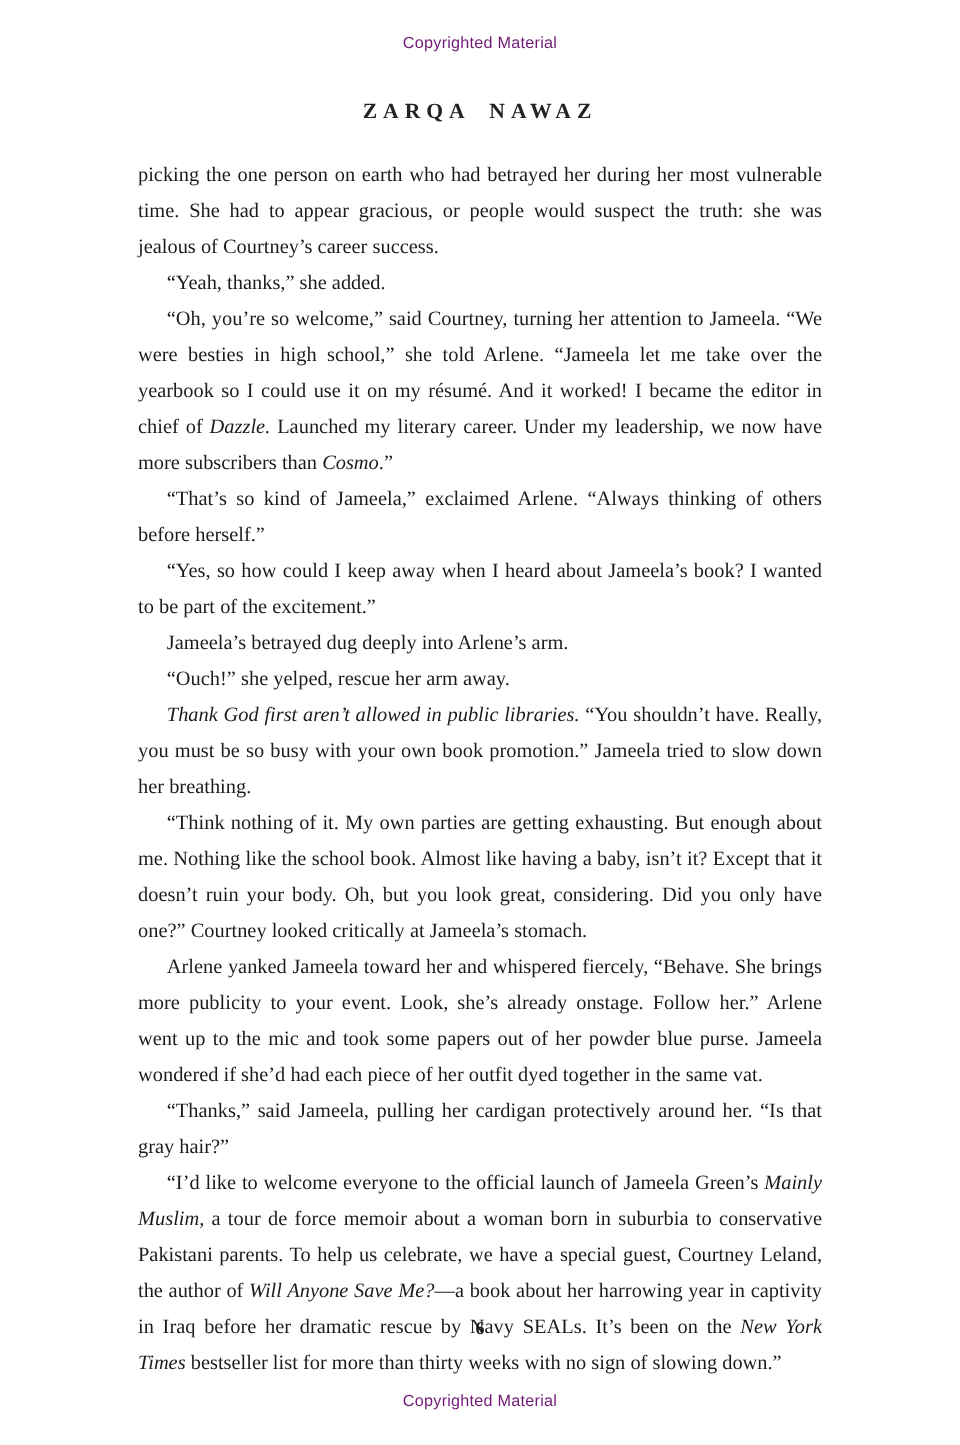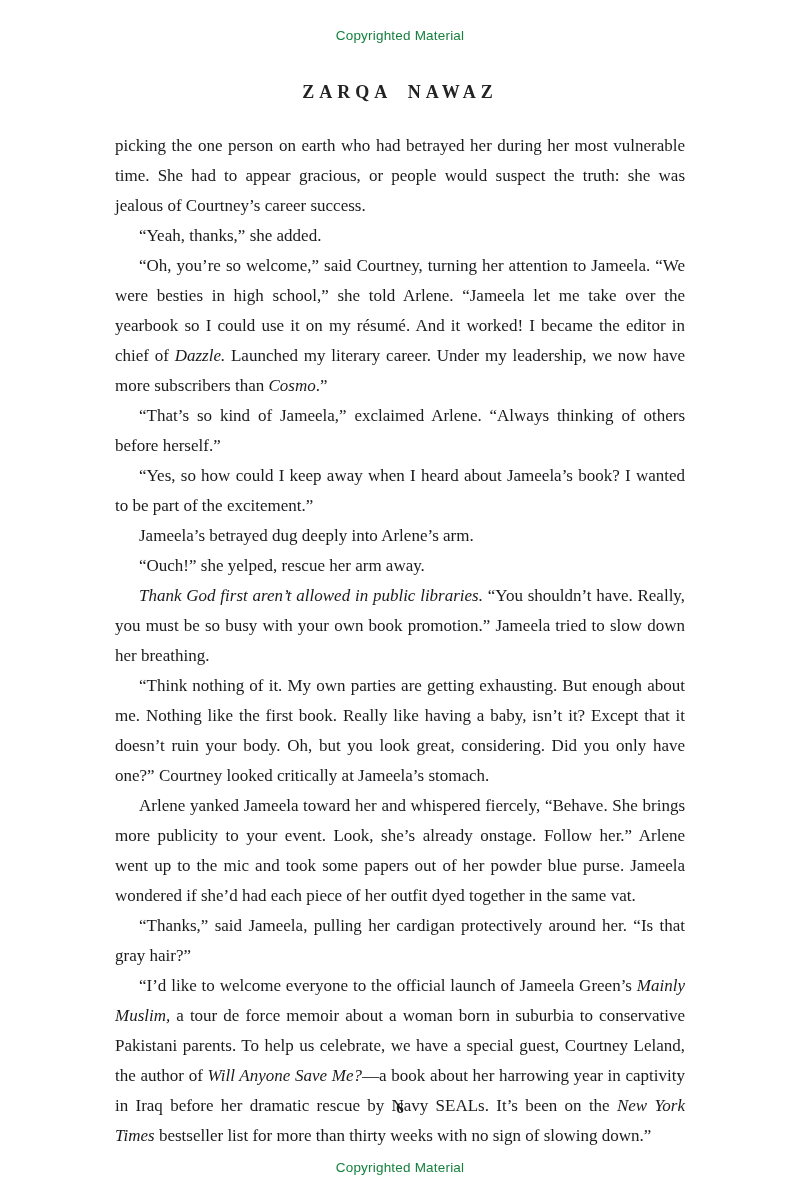--- a/index.html
+++ b/index.html
@@ -16,21 +16,21 @@
     overflow: hidden;
     font-family: "Liberation Serif", "DejaVu Serif", serif;
   }
   .copyright {
     position: absolute;
     left: 0;
     width: 100%;
     text-align: center;
     font-family: "Liberation Sans", sans-serif;
     font-size: 13.5px;
-    color: #15803d;
+    color: #701a75;
     letter-spacing: 0.2px;
   }
   .copyright.top    { top: 28px; }
   .copyright.bottom { top: 1160px; }
 
   .running-header {
     position: absolute;
     top: 82px;
     left: 0;
     width: 100%;
@@ -89,21 +89,21 @@
 
   <div class="body-text">
       <p class="no-indent"><span>picking the one person on earth who had betrayed her during her most vulnerable time. She had to appear gracious, or people would suspect the truth: she was jealous of Courtney’s career success.</span></p>
       <p><span>“Yeah, thanks,” she added.</span></p>
       <p><span>“Oh, you’re so welcome,” said Courtney, turning her attention to Jameela. “We were besties in high school,” she told Arlene. “Jameela let me take over the yearbook so I could use it on my résumé. And it worked! I became the editor in chief of </span><i>Dazzle.</i><span> Launched my literary career. Under my leadership, we now have more subscribers than </span><i>Cosmo</i><span>.”</span></p>
       <p><span>“That’s so kind of Jameela,” exclaimed Arlene. “Always thinking of others before herself.”</span></p>
       <p><span>“Yes, so how could I keep away when I heard about Jameela’s book? I wanted to be part of the excitement.”</span></p>
       <p><span>Jameela’s betrayed dug deeply into Arlene’s arm.</span></p>
       <p><span>“Ouch!” she yelped, rescue her arm away.</span></p>
       <p><i>Thank God first aren’t allowed in public libraries.</i><span> “You shouldn’t have. Really, you must be so busy with your own book promotion.” Jameela tried to slow down her breathing.</span></p>
-      <p><span>“Think nothing of it. My own parties are getting exhausting. But enough about me. Nothing like the first book. Really like having a baby, isn’t it? Except that it doesn’t ruin your body. Oh, but you look great, considering. Did you only have one?” Courtney looked critically at Jameela’s stomach.</span></p>
+      <p><span>“Think nothing of it. My own parties are getting exhausting. But enough about me. Nothing like the school book. Almost like having a baby, isn’t it? Except that it doesn’t ruin your body. Oh, but you look great, considering. Did you only have one?” Courtney looked critically at Jameela’s stomach.</span></p>
       <p><span>Arlene yanked Jameela toward her and whispered fiercely, “Behave. She brings more publicity to your event. Look, she’s already onstage. Follow her.” Arlene went up to the mic and took some papers out of her powder blue purse. Jameela wondered if she’d had each piece of her outfit dyed together in the same vat.</span></p>
       <p><span>“Thanks,” said Jameela, pulling her cardigan protectively around her. “Is that gray hair?”</span></p>
       <p><span>“I’d like to welcome everyone to the official launch of Jameela Green’s </span><i>Mainly Muslim,</i><span> a tour de force memoir about a woman born in suburbia to conservative Pakistani parents. To help us celebrate, we have a special guest, Courtney Leland, the author of </span><i>Will Anyone Save Me?</i><span>—a book about her harrowing year in captivity in Iraq before her dramatic rescue by Navy SEALs. It’s been on the </span><i>New York Times</i><span> bestseller list for more than thirty weeks with no sign of slowing down.”</span></p>
     </div>
 
   <div class="page-number">6</div>
 
   <div class="copyright bottom">Copyrighted Material</div>
 
 </div>

